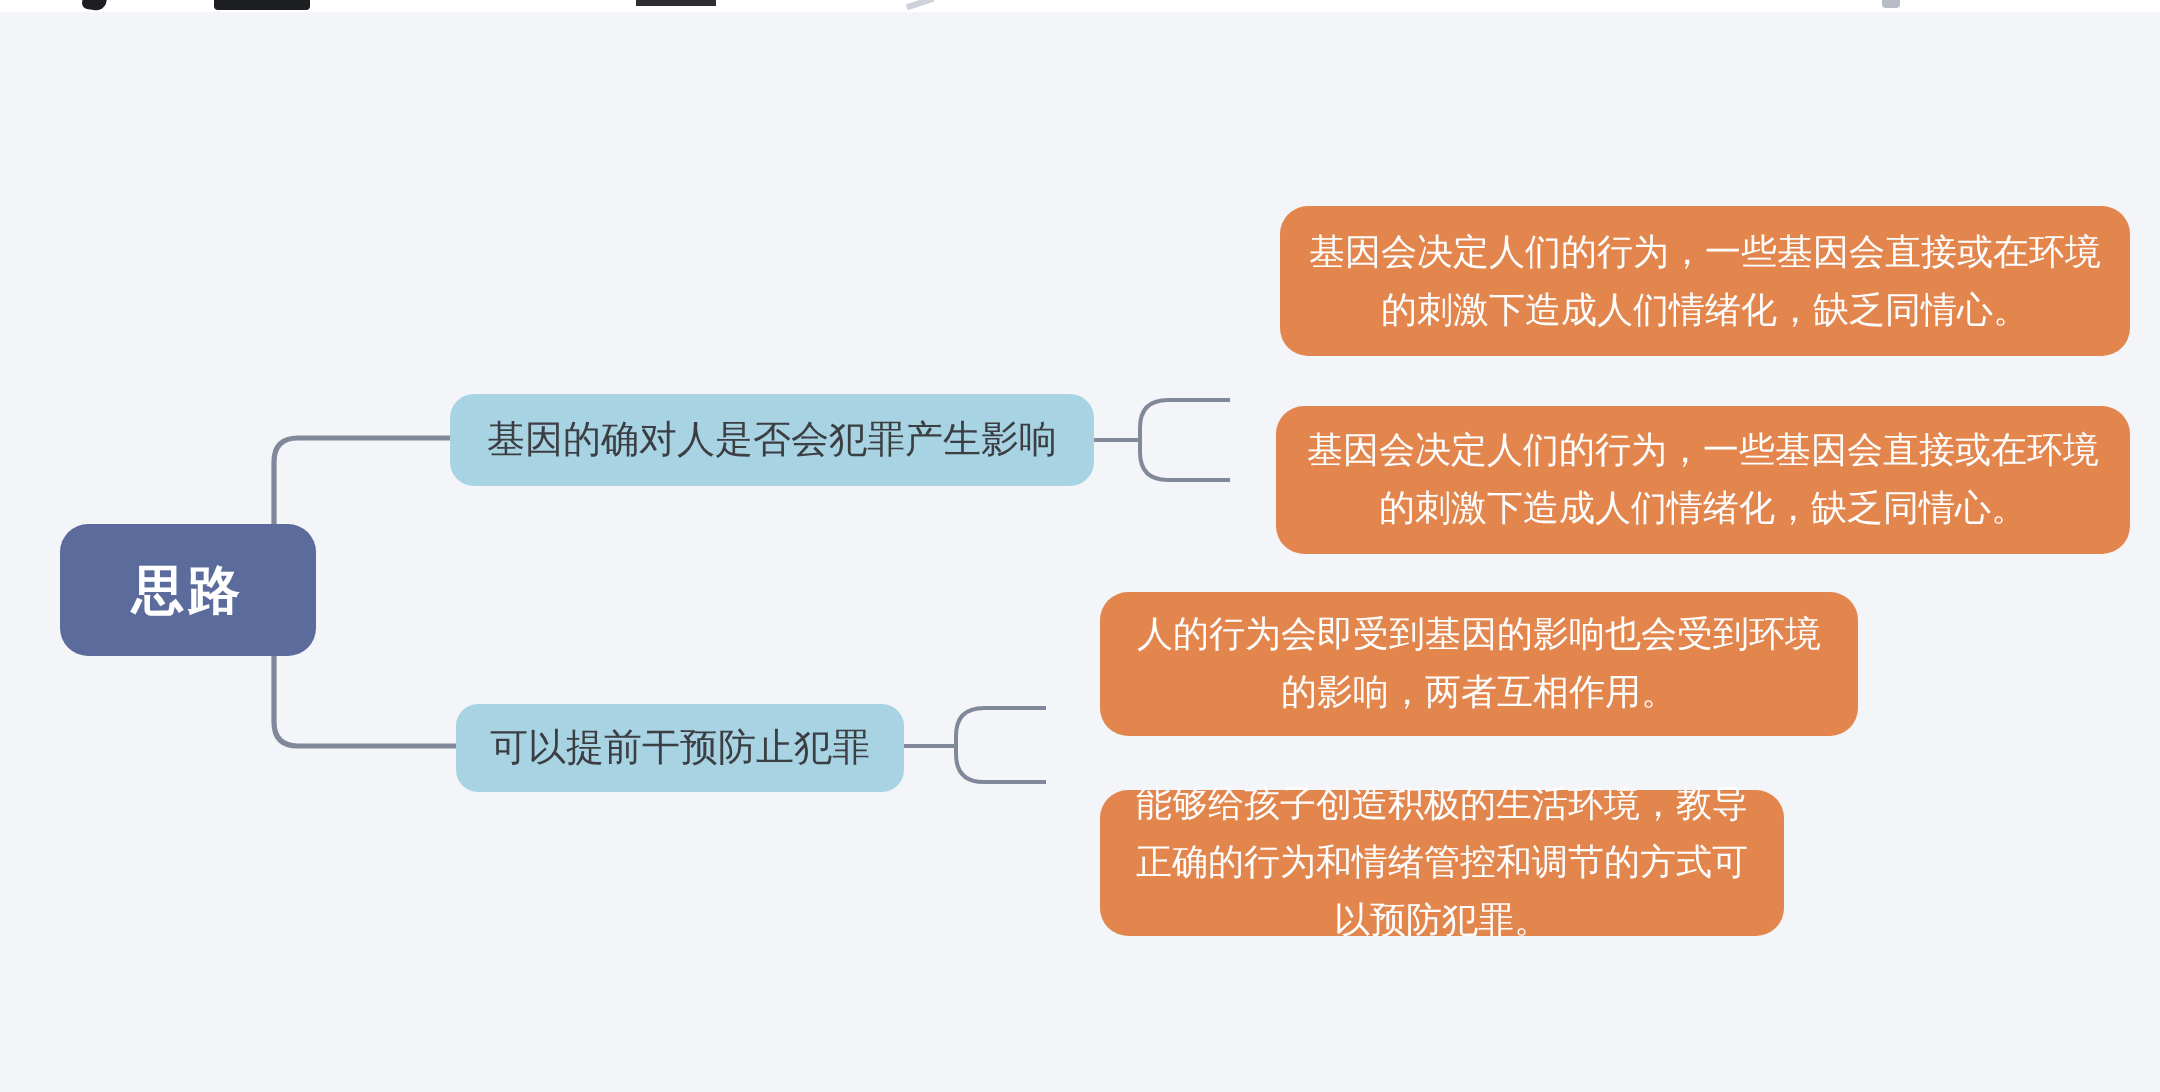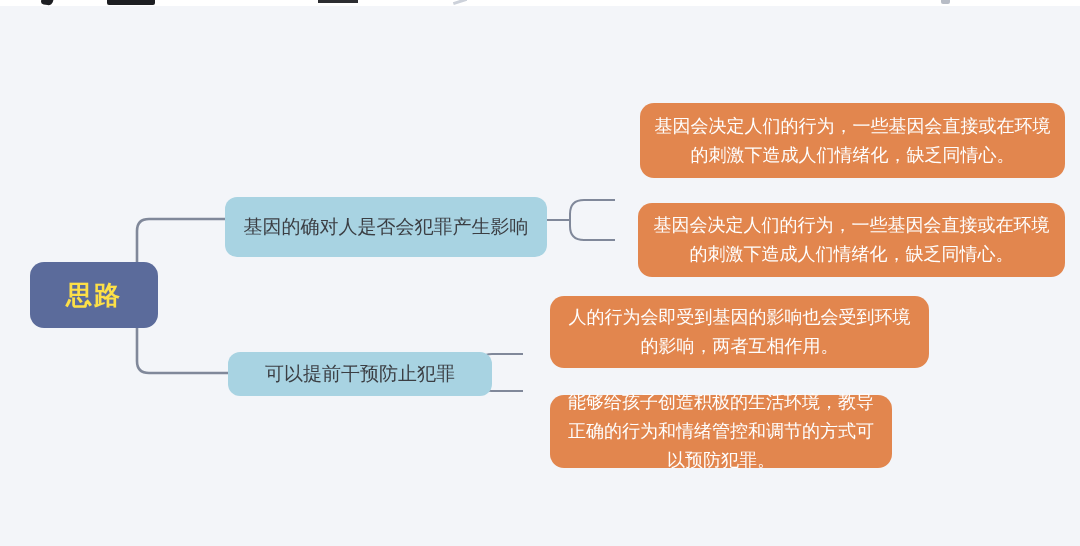--- a/index.html
+++ b/index.html
@@ -34,31 +34,31 @@
   
   .node{
     position:absolute;
     display:flex;align-items:center;justify-content:center;
     text-align:center;
   }
 
   .node-root{
     left:30px;top:262px;width:128px;height:66px;
     background:#5B6B9B;border-radius:14px;
-    color:#fde047;font-size:26px;font-weight:bold;
+    color:#ffffff;font-size:26px;font-weight:bold;
     letter-spacing:2px;
   }
 
   .node-branch{
     background:#A8D3E2;border-radius:12px;
     color:#3B3E43;font-size:19px;
     white-space:nowrap;
   }
-  .node-branch-1{left:225px;top:197px;width:322px;height:60px;}
-  .node-branch-2{left:228px;top:352px;width:264px;height:44px;}
+  .node-branch-1{left:225px;top:197px;width:322px;height:46px;}
+  .node-branch-2{left:228px;top:352px;width:224px;height:44px;border-radius:11px;}
 
   .node-leaf{
     background:#E2864E;border-radius:14px;
     color:#FEFEFE;font-size:18px;line-height:29px;
     padding:16px 12px;
   }
   .node-leaf-1{left:640px;top:103px;width:425px;height:75px;}
   .node-leaf-2{left:638px;top:203px;width:427px;height:74px;}
   .node-leaf-3{left:550px;top:296px;width:379px;height:72px;}
   .node-leaf-4{left:550px;top:395px;width:342px;height:73px;}

